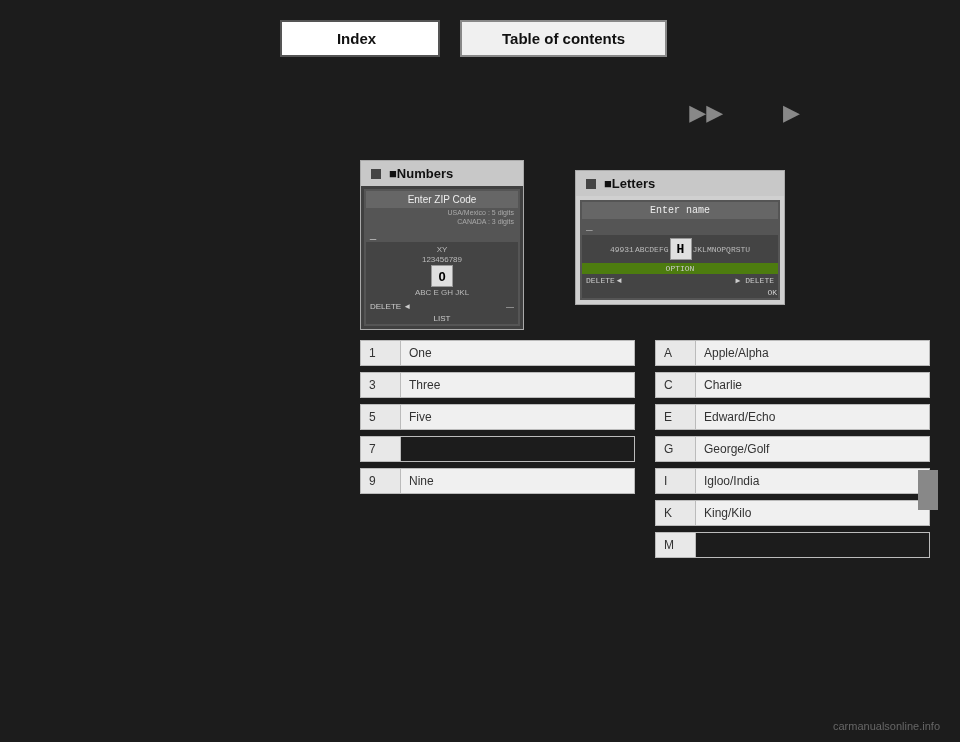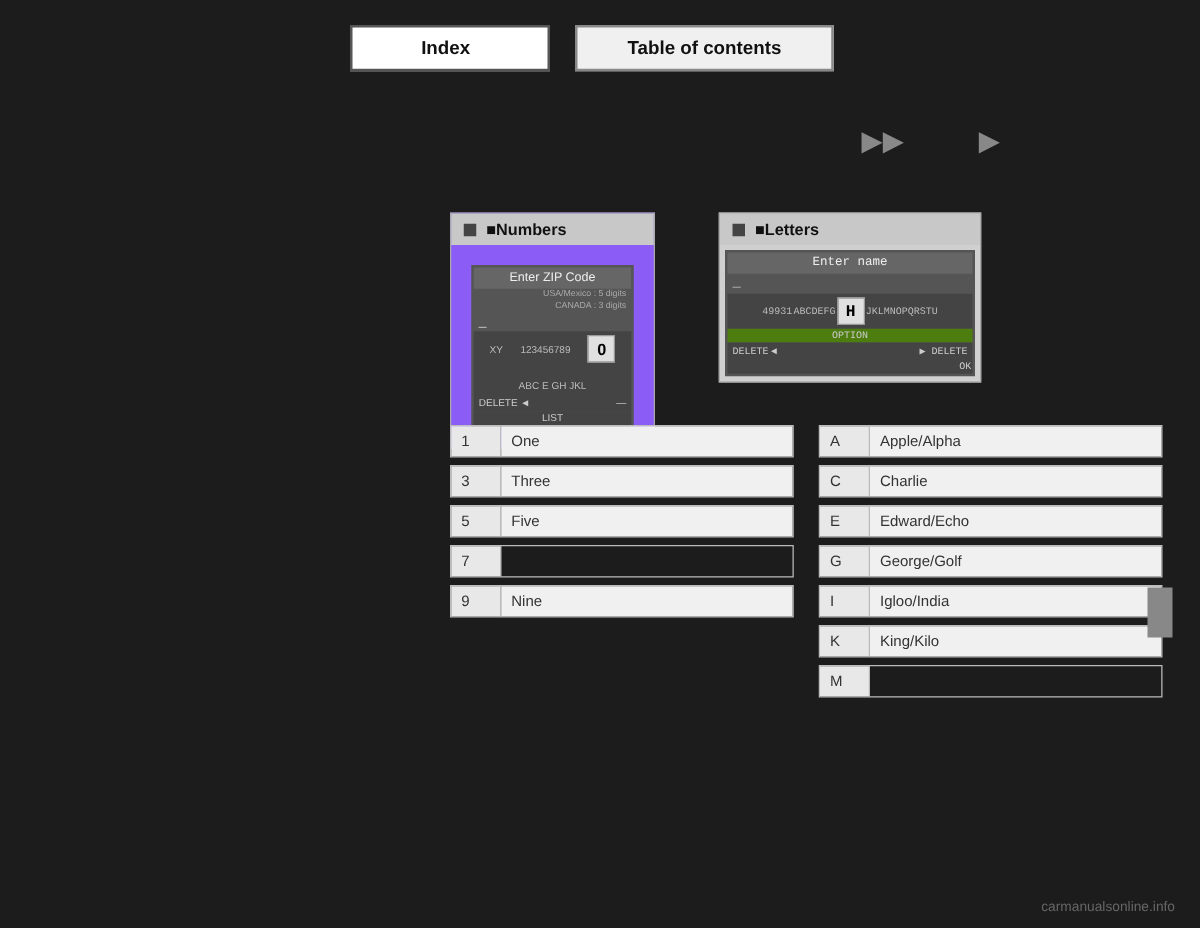--- a/index.html
+++ b/index.html
@@ -131,32 +131,32 @@
 <div class="top-nav">
   <button class="nav-btn active">Index</button>
   <button class="nav-btn">Table of contents</button>
 </div>
 
 <div class="arrows-area">
   <span class="arrow-icon">▶▶</span>
   <span class="arrow-icon">▶</span>
 </div>
 
-<div style="position:absolute; top:170px; left:360px; width:164px; background:#8b5cf6; border:1px solid #aaa;">
+<div style="position:absolute; top:160px; left:360px; width:164px; background:#404040; border:1px solid #aaa;">
   <div class="panel-header">
     <span class="panel-header-square"></span>
     <span>■Numbers</span>
   </div>
-  <div style="background:#555; margin:16px; padding:2px;">
+  <div style="background:#555; margin:3px; padding:2px;">
     <div style="background:#666; color:#eee; font-size:10px; padding:3px; text-align:center;">Enter ZIP Code</div>
     <div style="color:#aaa; font-size:7px; text-align:right; padding:1px 4px;">USA/Mexico : 5 digits</div>
     <div style="color:#aaa; font-size:7px; text-align:right; padding:1px 4px;">CANADA : 3 digits</div>
     <div style="color:#ccc; font-size:11px; padding:2px 4px;">_</div>
 
-    <div style="display:flex; align-items:center; justify-content:center; background:#444; padding:3px; gap:14px; flex-wrap:wrap;">
+    <div style="display:flex; align-items:center; justify-content:center; background:#444; padding:3px; gap:1px; flex-wrap:wrap;flex-direction:column;">
       <span style="color:#bbb; font-size:8px;">XY</span>
       <span style="color:#bbb; font-size:8px;"> 123456789 </span>
       <span style="background:#e0e0e0; color:#000; font-size:13px; font-weight:bold; width:22px; height:22px; display:inline-flex; align-items:center; justify-content:center; border:1px solid #999;">0</span>
       <span style="color:#bbb; font-size:8px;"> ABC E GH JKL</span>
     </div>
     <div style="display:flex; align-items:center; justify-content:space-between; background:#444; padding:2px 4px;">
       <span style="color:#ccc; font-size:8px; display:flex; align-items:center; gap:2px;">
         <span>DELETE</span>
         <span style="color:#ccc;">◄</span>
       </span>

